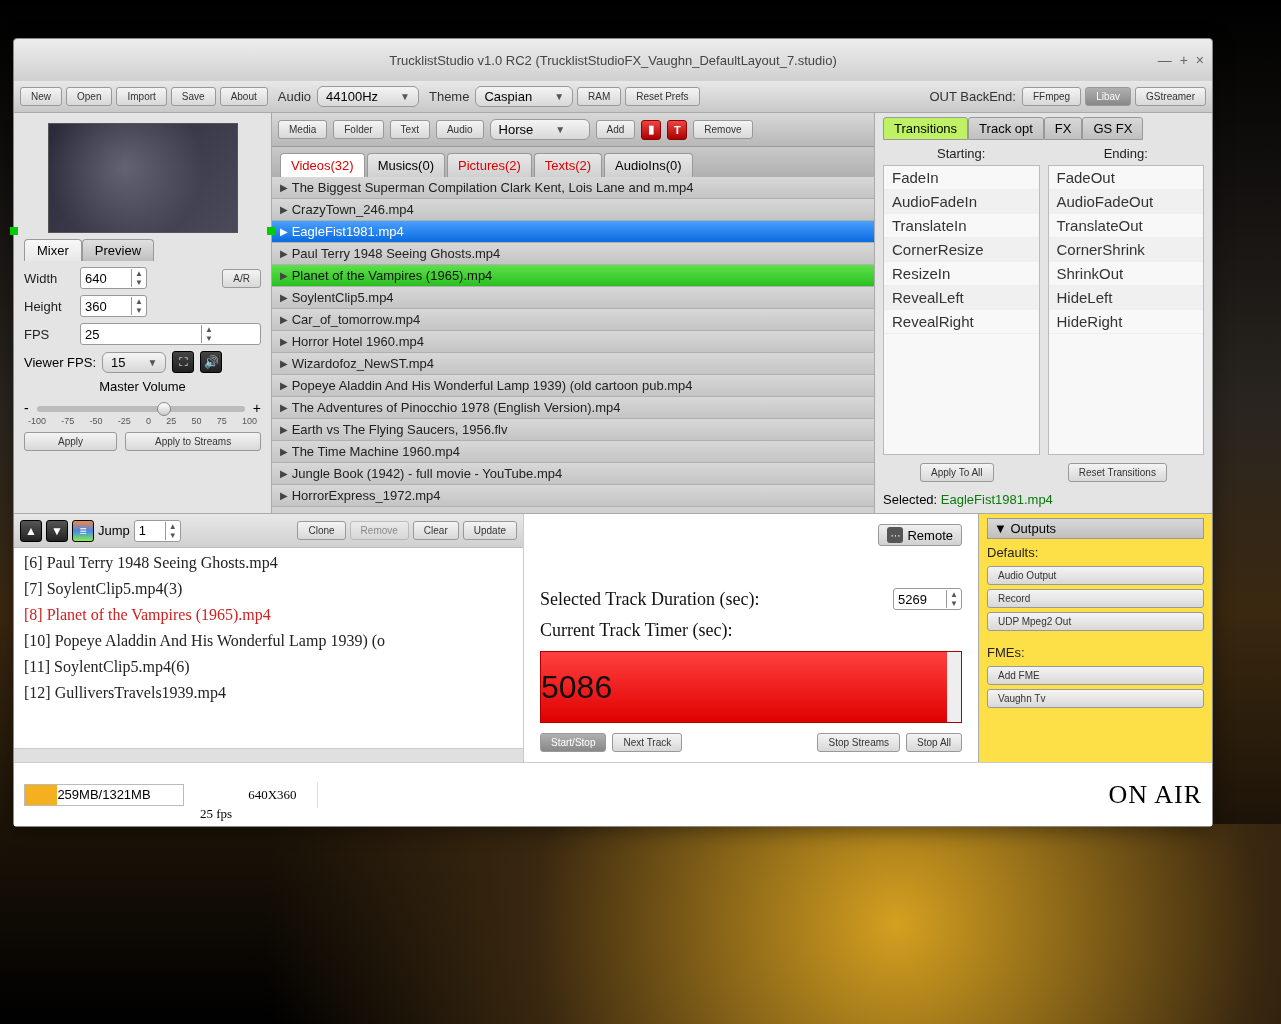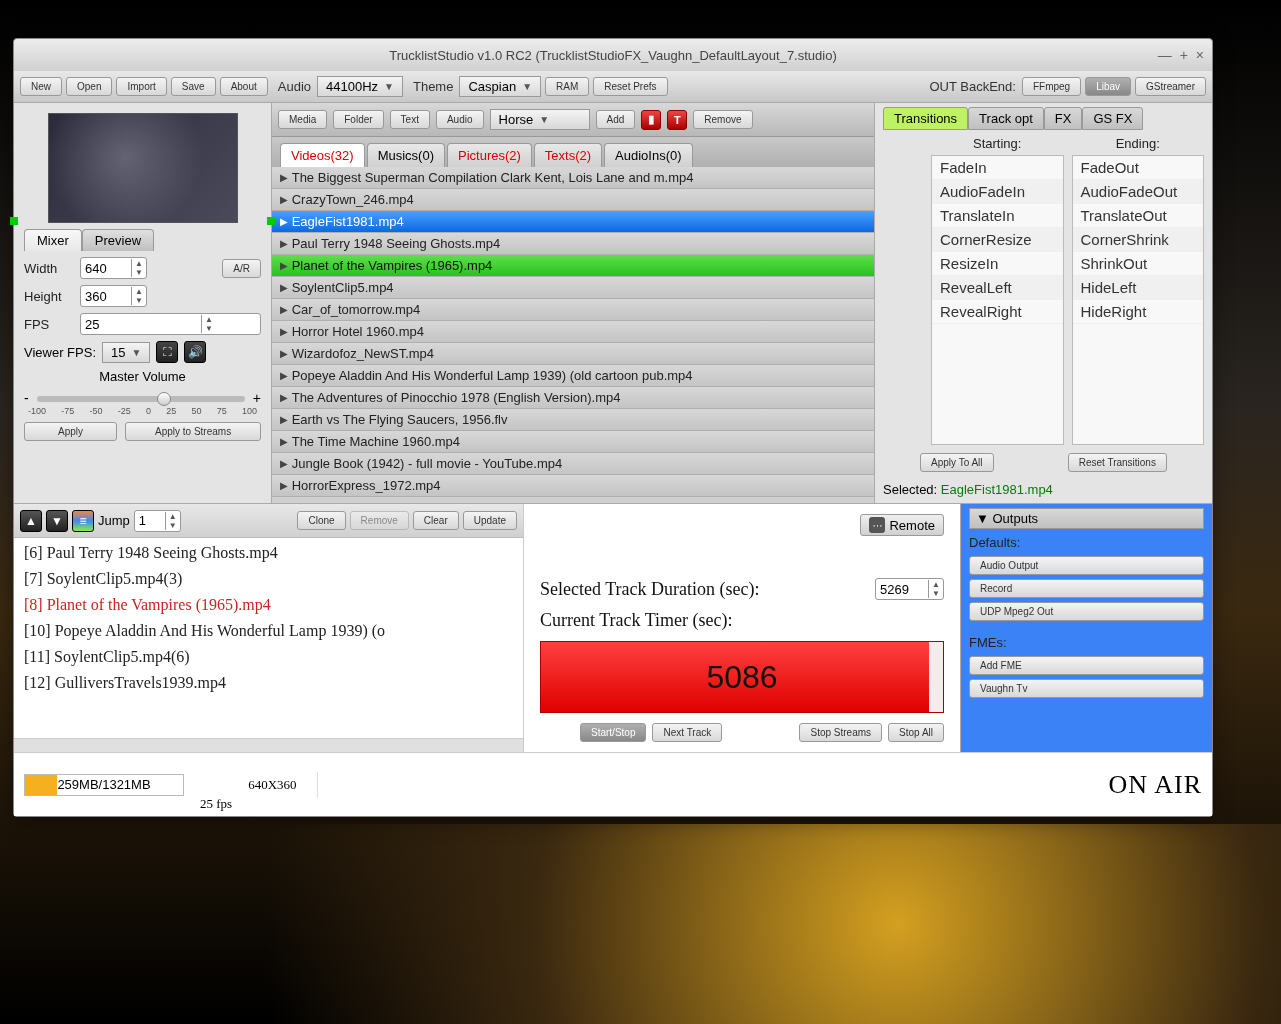--- a/index.html
+++ b/index.html
@@ -2,28 +2,28 @@
 <html><head>
 <meta charset="utf-8">
 <style>
 * { box-sizing: border-box; margin: 0; padding: 0; font-family: "Segoe UI", Tahoma, sans-serif; }
 body { background: #1a1a1a; width: 1281px; height: 1024px; position: relative; overflow: hidden; }
 .desktop-bg { position: absolute; inset: 0; background: linear-gradient(180deg, #000 0%, #2a2520 40%, #3a2810 60%, #000 100%); }
 .desktop-bg::after { content:""; position:absolute; bottom:0; left:0; right:0; height:200px; background: radial-gradient(circle at 70% 50%, #d4a020 0%, #3a2810 40%, transparent 70%); }
 
 .window { position: absolute; left: 13px; top: 38px; width: 1200px; background: #d4d4d4; border: 1px solid #888; border-radius: 4px; box-shadow: 0 4px 20px rgba(0,0,0,0.4); }
 
-.titlebar { height: 32px; background: linear-gradient(180deg,#ededed,#d0d0d0); border-radius: 4px 4px 0 0; display:flex; align-items:center; justify-content:center; position:relative; font-size:13px; color:#444; }
+.titlebar { height: 42px; background: linear-gradient(180deg,#ededed,#d0d0d0); border-radius: 4px 4px 0 0; display:flex; align-items:center; justify-content:center; position:relative; font-size:13px; color:#444; }
 .titlebar-controls { position:absolute; right:8px; display:flex; gap:8px; color:#666; font-size:14px; }
 .titlebar-controls span { cursor:pointer; }
 
 .toolbar { height: 32px; background: linear-gradient(180deg,#e8e8e8,#c8c8c8); border-bottom:1px solid #aaa; display:flex; align-items:center; padding:0 6px; gap:4px; }
 .btn { background: linear-gradient(180deg,#f4f4f4,#d8d8d8); border:1px solid #999; border-radius:3px; padding:3px 10px; font-size:10px; color:#333; cursor:pointer; white-space:nowrap; }
 .btn.active { background: linear-gradient(180deg,#b0b0b0,#888); color:#fff; }
-.combo { display:inline-flex; align-items:center; background:linear-gradient(180deg,#f4f4f4,#d8d8d8); border:1px solid #999; border-radius:0; padding:2px 8px; font-size:13px; gap:6px; cursor:pointer;}
+.combo { display:inline-flex; align-items:center; background:linear-gradient(180deg,#f4f4f4,#d8d8d8); border:1px solid #999; border-radius:6px; padding:2px 8px; font-size:13px; gap:22px; cursor:pointer;}
 .combo .arrow { font-size:10px; color:#555;}
 .toolbar-label { font-size:13px; color:#333; margin:0 2px 0 6px;}
 .spacer { flex:1; }
 
 .main-row { display:flex; height: 400px; }
 .left-panel { width: 258px; background:#e4e4e4; border-right:1px solid #aaa; padding:6px 10px; display:flex; flex-direction:column; gap:6px;}
 .preview-thumb { width:190px; height:110px; background:linear-gradient(135deg,#2a2a3a,#4a4a5a); border:1px solid #555; margin:4px auto 0; position:relative; }
 .preview-thumb::before{content:"";position:absolute;inset:0;background:radial-gradient(circle at 40% 40%, rgba(200,200,220,.3), transparent 60%);}
 .green-dot{position:absolute;width:8px;height:8px;background:#0c0;}
 .green-dot.l{left:-14px;bottom:-2px;} .green-dot.r{right:-14px;bottom:-2px;}
@@ -52,21 +52,21 @@
 .file-row{height:22px;display:flex;align-items:center;padding:0 8px;font-size:13px;color:#222;background:linear-gradient(180deg,#d8d8d8,#c4c4c4);border-bottom:1px solid #b0b0b0;cursor:pointer;gap:4px;}
 .file-row .tri{font-size:10px;color:#444;}
 .file-row.selected{background:linear-gradient(180deg,#4aa0ff,#0a6ae0);color:#fff;}
 .file-row.selected .tri{color:#fff;}
 .file-row.playing{background:linear-gradient(180deg,#5de04a,#2ac020);color:#111;}
 
 .right-panel{width:338px;background:#e4e4e4;border-left:1px solid #aaa;display:flex;flex-direction:column;padding:4px 8px;}
 .rtabs{display:flex;gap:0;}
 .rtab{background:linear-gradient(180deg,#d8d8d8,#c0c0c0);border:1px solid #999;padding:3px 10px;font-size:13px;border-radius:3px 3px 0 0;cursor:pointer;}
 .rtab.active{background:#bef264;}
-.trans-cols{display:flex;gap:8px;margin-top:6px;flex:1;margin-left:48px;}
+.trans-cols{display:flex;gap:8px;margin-top:6px;flex:1;}
 .trans-col{flex:1;display:flex;flex-direction:column;}
 .trans-col h4{font-size:13px;font-weight:normal;text-align:center;color:#222;margin-bottom:4px;}
 .trans-list{flex:1;background:#f8f8f8;border:1px solid #bbb;overflow-y:auto;}
 .trans-item{padding:3px 8px;font-size:15px;color:#333;border-bottom:1px solid #eee;cursor:pointer;}
 .trans-item:nth-child(even){background:#f0f0f0;}
 .trans-btns{display:flex;justify-content:space-around;padding:8px 0;}
 .sel-line{font-size:13px;padding:2px 0;}
 .sel-line .fname{color:#0a7a0a;}
 
 .bottom-area{display:flex;background:#fff;border-top:1px solid #aaa;}
@@ -78,27 +78,27 @@
 .queue-row{padding:4px 10px;font-size:16px;font-family:serif;color:#222;cursor:pointer;}
 .queue-row.current{color:#d02020;}
 .queue-scroll-h{height:14px;background:#e0e0e0;border-top:1px solid #ccc;}
 
 .timer-panel{flex:1;padding:10px 16px;display:flex;flex-direction:column;gap:10px;position:relative;}
 .remote-row{display:flex;justify-content:flex-end;}
 .remote-btn{display:flex;align-items:center;gap:4px;background:linear-gradient(180deg,#f0f0f0,#d0d0d0);border:1px solid #999;border-radius:3px;padding:2px 8px;font-size:13px;cursor:pointer;}
 .rss-ico{width:16px;height:16px;background:#555;border-radius:3px;display:inline-flex;align-items:center;justify-content:center;color:#fff;font-size:10px;}
 .timer-label{font-size:18px;font-family:serif;color:#111;}
 .dur-row{display:flex;align-items:center;gap:12px;margin-top:32px;}
-.timer-bar{height:72px;background:linear-gradient(180deg,#ff4040,#e00000);border:1px solid #a00;display:flex;align-items:center;justify-content:center;font-size:32px;font-family:serif;color:#111;position:relative;}
+.timer-bar{height:72px;background:linear-gradient(180deg,#ff4040,#e00000);border:1px solid #a00;display:flex;align-items:center;font-size:32px;font-family:serif;color:#111;position:relative;}
 .timer-bar::after{content:"";position:absolute;right:0;top:0;width:14px;height:100%;background:#eee;}
-.control-row{display:flex;gap:6px;margin-left:40px;}
+.control-row{display:flex;gap:6px;}
 .mem-bar{width:160px;height:22px;background:linear-gradient(90deg,#f5b020 0%,#f5b020 20%,#fff 20%);border:1px solid #bbb;display:flex;align-items:center;justify-content:center;font-size:13px;font-family:serif;}
 .onair-txt{font-size:26px;font-family:serif;letter-spacing:1px;}
 
-.outputs-panel{width:252px;background:#3b82f6;border-left:1px solid #aaa;padding:4px 8px;display:flex;flex-direction:column;gap:4px;}
+.outputs-panel{width:234px;background:#fde047;border-left:1px solid #aaa;padding:4px 8px;display:flex;flex-direction:column;gap:4px;}
 .out-header{background:linear-gradient(180deg,#d8d8d8,#c0c0c0);border:1px solid #999;padding:2px 6px;font-size:13px;cursor:pointer;}
 .out-label{font-size:13px;color:#222;padding:2px 0;}
 
 .status-row{display:flex;align-items:center;gap:16px;padding:4px 10px;background:#fff;border-top:1px solid #ccc;}
 .divider-v{width:1px;height:26px;background:#ddd;margin:0 4px;}
 </style>
 </head>
 <body>
 
 <div class="desktop-bg"></div>

